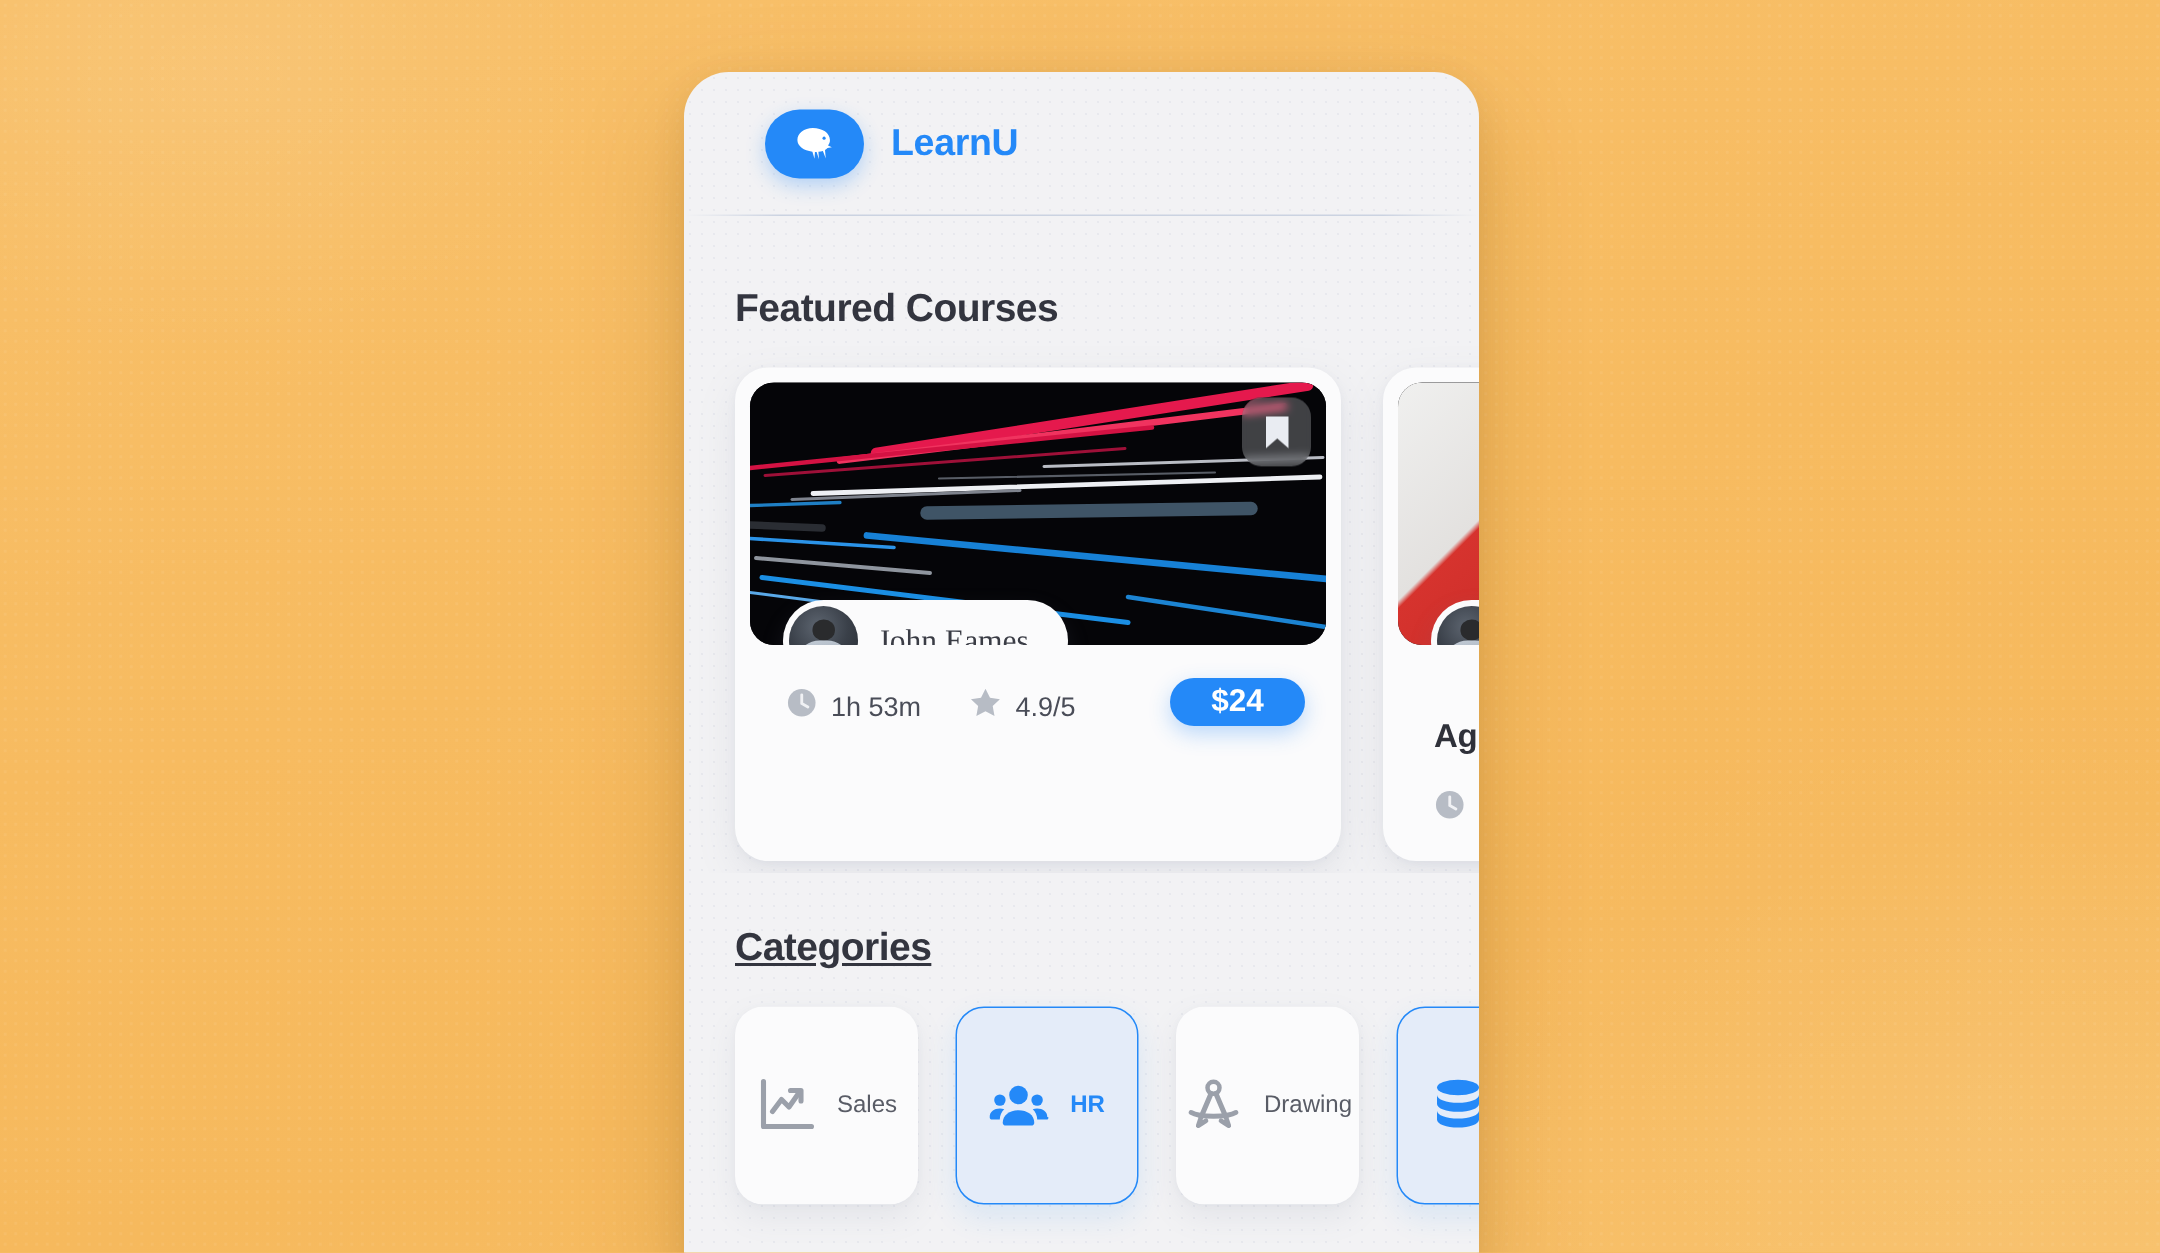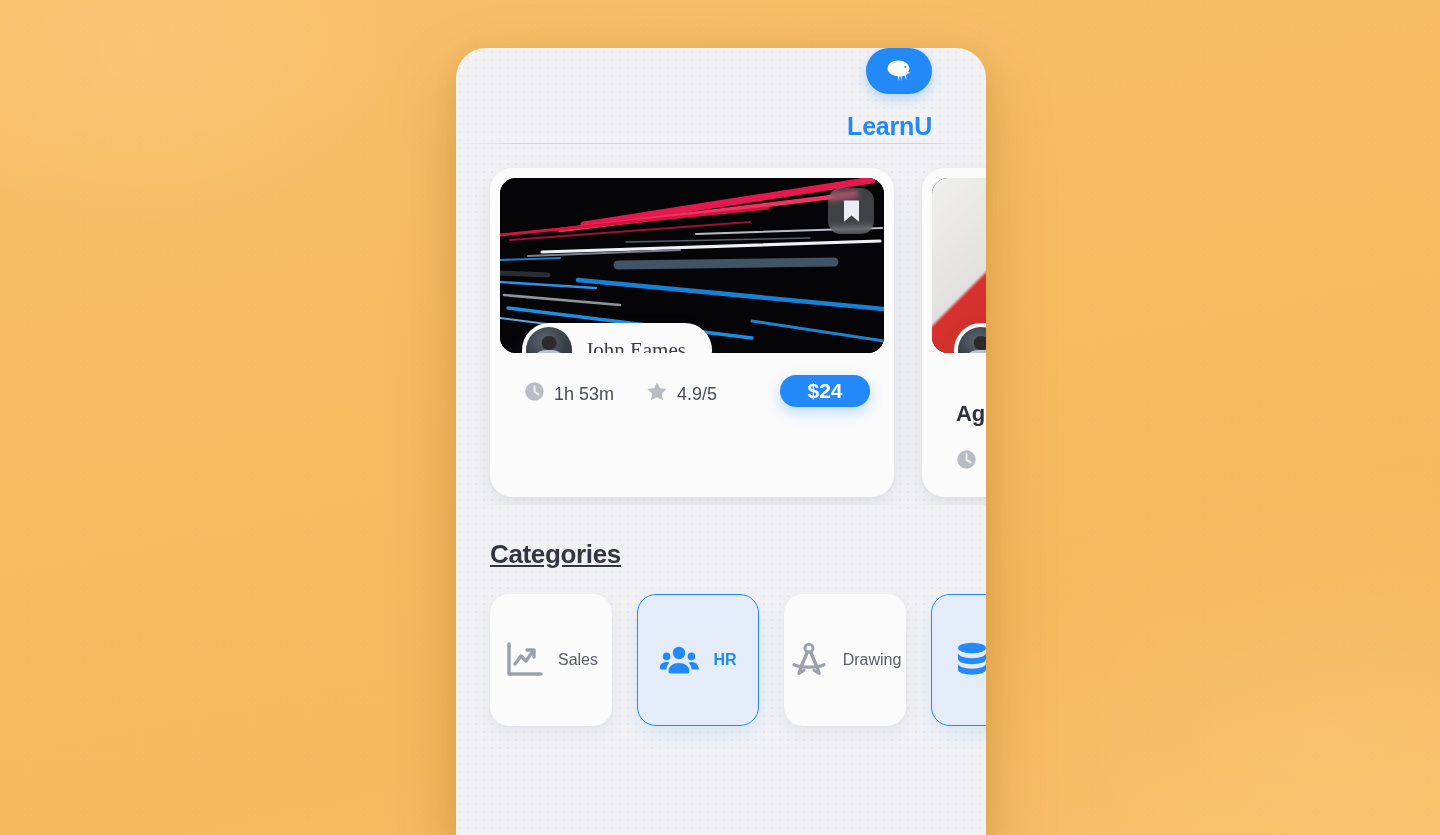--- a/index.html
+++ b/index.html
@@ -54,26 +54,25 @@
     inset: 0;
     pointer-events: none;
     background-image: radial-gradient(rgba(120,135,170,0.085) 0.85px, rgba(0,0,0,0) 1px);
     background-size: 8px 8px;
   }
 
   
   .appbar {
     height: 95px;
     display: flex;
-    align-items: flex-end;
+    align-items: center;
     padding: 0 54px;
     gap: 18px;
     position: relative;
     z-index: 2;
-    flex-direction: column;
   }
   .logo-badge {
     width: 66px;
     height: 46px;
     border-radius: 23px;
     background: #2489f8;
     display: flex;
     align-items: center;
     justify-content: center;
     flex: none;
@@ -304,20 +303,21 @@
         <path d="M3.6 9.4C3.6 4.9 8.1 1.4 13.9 1.4c6.3 0 11.4 3.3 11.4 8 0 1.6-.5 2.6-1.3 3.6l2.6 1.1-2.9.5c-.4.5-1 1-1.7 1.4l.5 5.6-1.9-5c-.9.3-1.9.5-3 .6l.4 5-1.6-4.9h-1.1l-.3 4.6-1.4-4.8C7.8 16.6 3.6 13.4 3.6 9.4z" fill="#ffffff"></path>
         <circle cx="21.4" cy="8.1" r="1.05" fill="#2489f8"></circle>
       </svg>
     </div>
     <div class="brand">LearnU</div>
   </div>
   <div class="appbar-divider"></div>
 
   <div class="content">
 
+    <div class="section-title" id="featured-title">Featured Courses</div>
 
     <div class="carousel">
 
       <div class="course-card">
         <div class="thumb">
           <svg width="100%" height="100%" viewBox="0 0 384 175" preserveAspectRatio="none" style="position:absolute;inset:0;">
             <rect width="384" height="175" fill="#050508"></rect>
             <g stroke-linecap="round">
               <path d="M84 47 L372 2" stroke="#e5194d" stroke-width="7"></path>
               <path d="M60 52 L356 16" stroke="#f0335f" stroke-width="4.5"></path>

